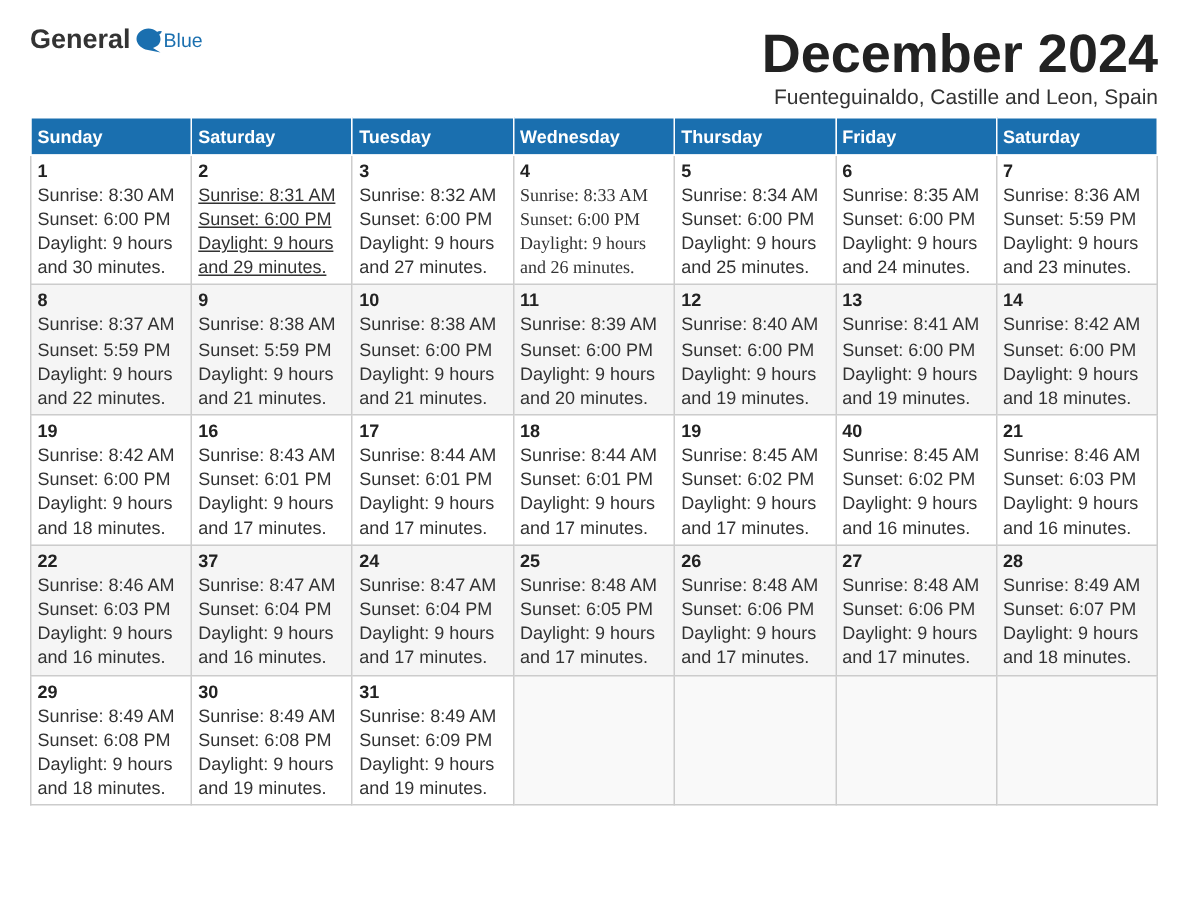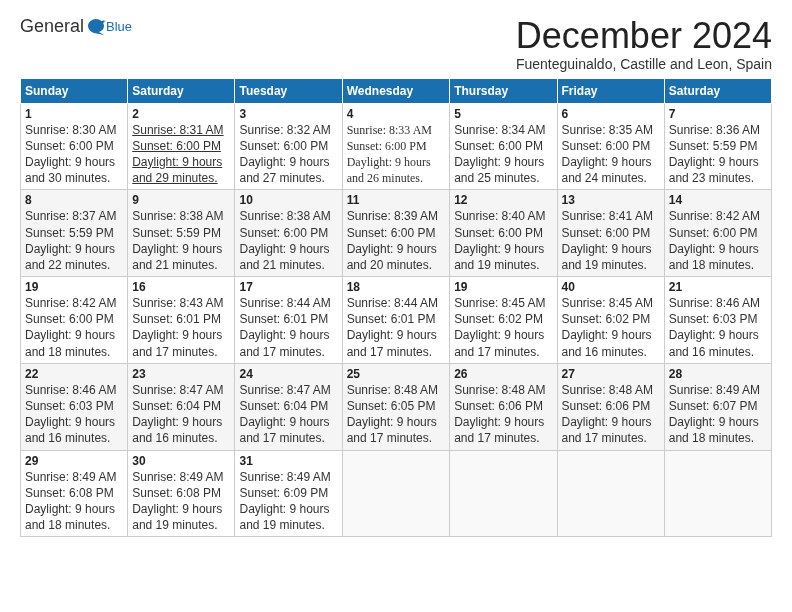--- a/index.html
+++ b/index.html
@@ -26,39 +26,39 @@
       display: flex;
       flex-direction: column;
       align-items: flex-start;
     }
     .logo-text {
       display: flex;
       align-items: center;
     }
     .logo-general {
       font-size: 18px;
-      font-weight: normal;
+      font-weight: bold;
       color: #333;
     }
     .logo-blue {
       font-size: 13px;
       font-weight: normal;
       color: #1a6faf;
     }
     .logo-icon {
       width: 20px;
       height: 20px;
       margin-left: 2px;
     }
     .title-section {
       text-align: right;
     }
     .month-title {
       font-size: 36px;
-      font-weight: normal;
+      font-weight: bold;
       color: #222;
       line-height: 1.1;
       text-align: right;
     }
     .subtitle {
       font-size: 14px;
       color: #333;
       font-weight: normal;
     }
     .calendar {
@@ -269,21 +269,21 @@
           </td>
         </tr>
         <tr>
           <td>
             <span class="day-num">22</span>
             <div class="day-info" style="white-space: pre-line;">Sunrise: 8:46 AM
 Sunset: 6:03 PM
 Daylight: 9 hours and 16 minutes.</div>
           </td>
           <td>
-            <span class="day-num">23</span>
+            <span class="day-num">37</span>
             <div class="day-info" style="white-space: pre-line;">Sunrise: 8:47 AM
 Sunset: 6:04 PM
 Daylight: 9 hours and 16 minutes.</div>
           </td>
           <td>
             <span class="day-num">24</span>
             <div class="day-info" style="white-space: pre-line;">Sunrise: 8:47 AM
 Sunset: 6:04 PM
 Daylight: 9 hours and 17 minutes.</div>
           </td>

